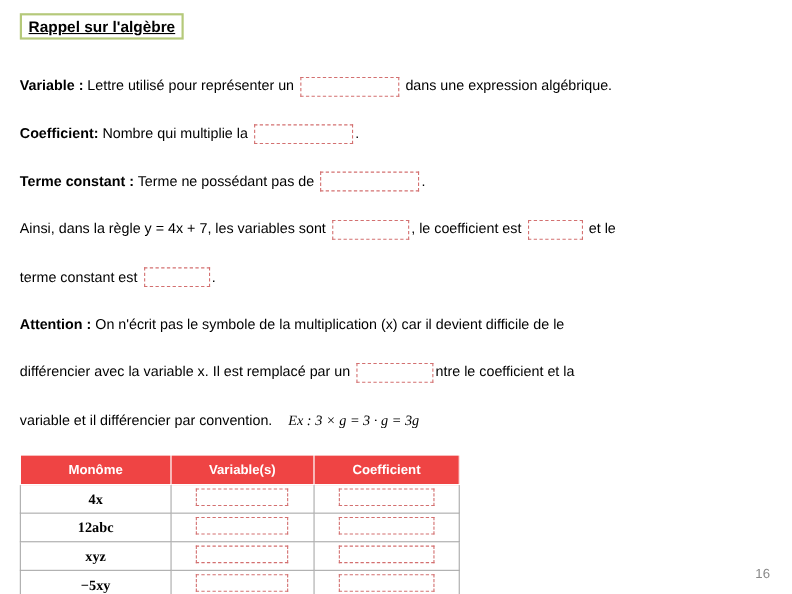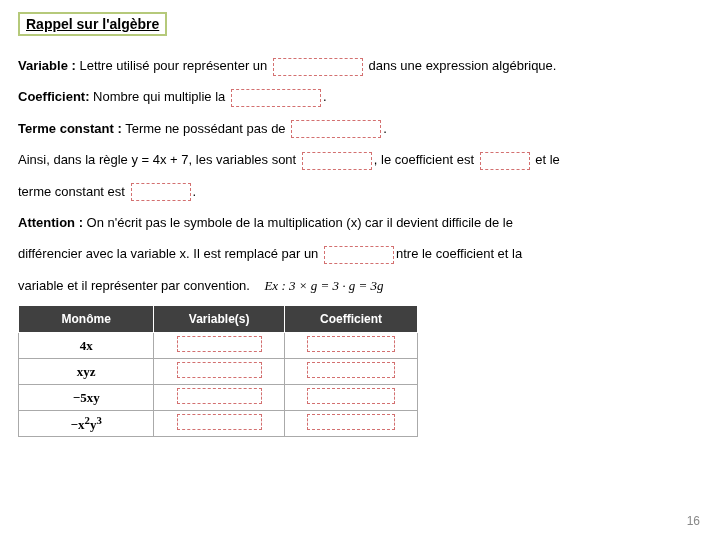--- a/index.html
+++ b/index.html
@@ -17,21 +17,21 @@
   .title {
     display: inline-block;
     border: 2px solid #b5c97a;
     padding: 2px 6px;
     font-weight: bold;
     text-decoration: underline;
     font-size: 14px;
     margin-bottom: 10px;
   }
   .line {
-    margin: 8px 0;
+    margin: 20px 0;
     line-height: 1.8;
   }
   .bold { font-weight: bold; }
   .und { }
   .blank {
     display: inline-block;
     border: 1.5px dashed #d37070;
     height: 18px;
     vertical-align: middle;
     margin: 0 2px;
@@ -41,21 +41,21 @@
   .w60 { width: 60px; }
   .w50 { width: 50px; }
   .italic { font-style: italic; font-family: "Times New Roman", serif; }
   .mathex { font-family: "Times New Roman", serif; }
   table {
     border-collapse: collapse;
     margin-top: 8px;
     width: 400px;
   }
   th {
-    background: #404040;
+    background: #ef4444;
     color: #fff;
     font-weight: bold;
     text-align: center;
     padding: 6px 4px;
     border: 1px solid #fff;
     font-size: 12px;
   }
   td {
     border: 1px solid #aaa;
     padding: 3px 20px;
@@ -119,34 +119,39 @@
 
 <div class="line">
   <span class="bold">Attention :</span><span class="und"> On n'écrit pas le symbole de la multiplication (x)</span><span> car il devient difficile de le</span>
 </div>
 
 <div class="line">
   <span>différencier avec la variable x. Il est remplacé par un </span><span class="blank w70"></span><span>ntre le coefficient et la</span>
 </div>
 
 <div class="line">
-  <span>variable et il représenter par convention.</span>&nbsp;&nbsp;&nbsp;&nbsp;<span class="mathex italic">Ex : 3 × g = 3 · g = 3g</span>
+  <span>variable et il différencier par convention.</span>&nbsp;&nbsp;&nbsp;&nbsp;<span class="mathex italic">Ex : 3 × g = 3 · g = 3g</span>
 </div>
 
 <table>
   <thead>
     <tr>
       <th>Monôme</th>
       <th>Variable(s)</th>
       <th>Coefficient</th>
     </tr>
   </thead>
   <tbody id="tbody">
       <tr>
         <td class="mono">4x</td>
+        <td><span class="cellblank"></span></td>
+        <td><span class="cellblank"></span></td>
+      </tr>
+      <tr>
+        <td class="mono">12abc</td>
         <td><span class="cellblank"></span></td>
         <td><span class="cellblank"></span></td>
       </tr>
       <tr>
         <td class="mono">xyz</td>
         <td><span class="cellblank"></span></td>
         <td><span class="cellblank"></span></td>
       </tr>
       <tr>
         <td class="mono">−5xy</td>

